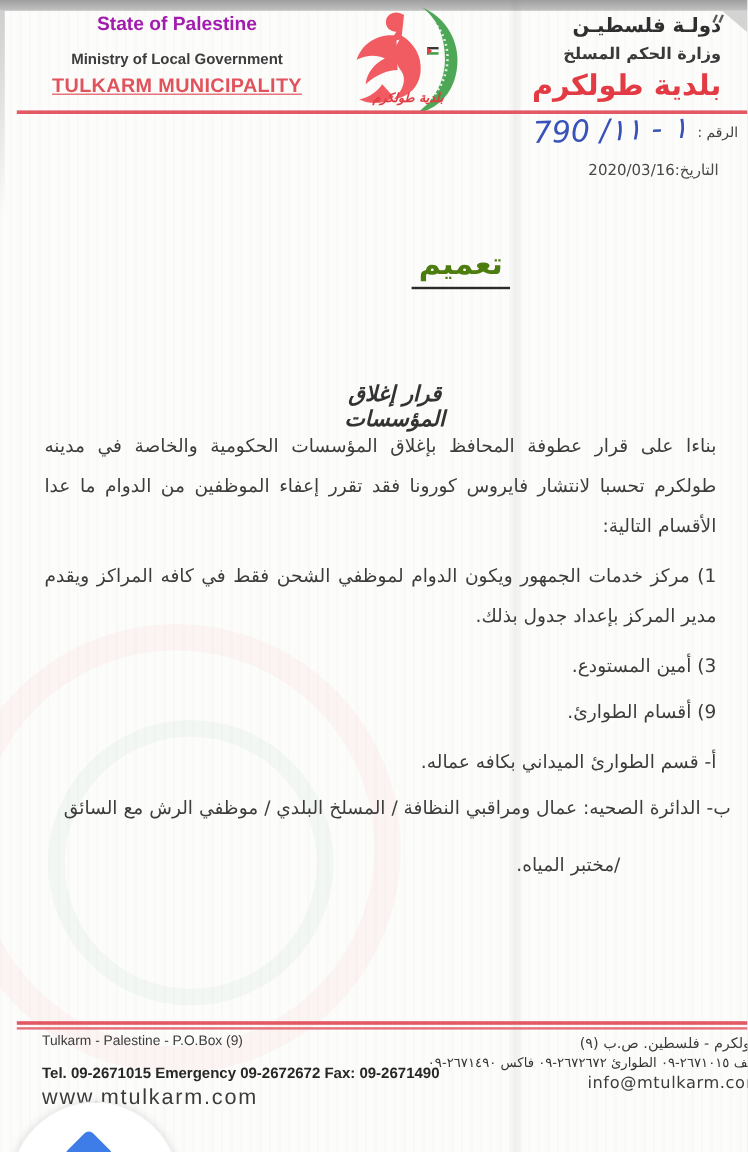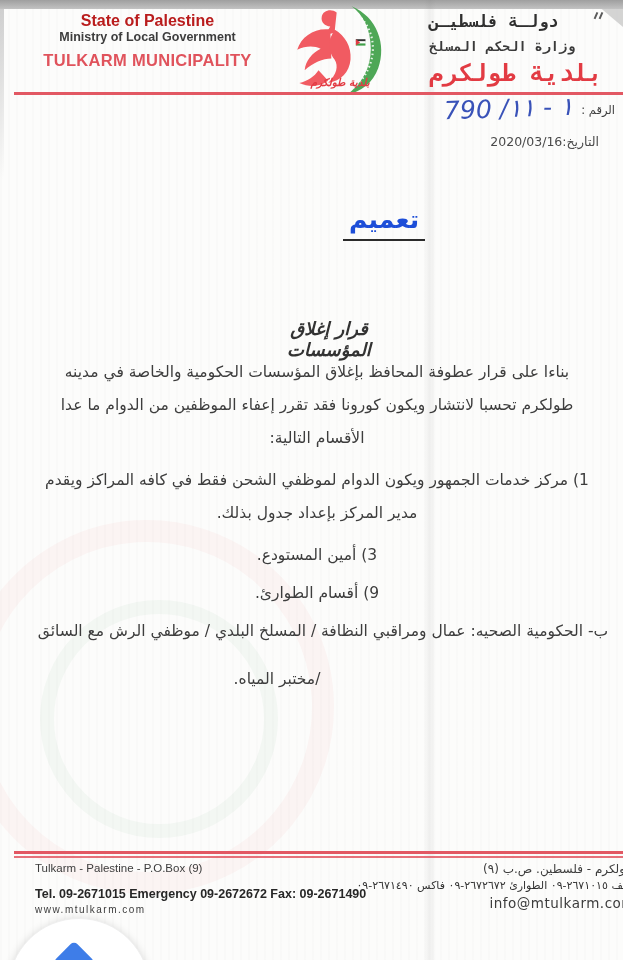--- a/index.html
+++ b/index.html
@@ -20,66 +20,66 @@
   .corner-mark i:last-child{left:5px;}
   .fold-streak{position:absolute;top:0;bottom:0;left:424px;width:12px;
     background:linear-gradient(90deg,rgba(120,120,120,0) 0%,rgba(120,120,120,0.10) 45%,rgba(120,120,120,0) 100%);}
   .watermark{position:absolute;pointer-events:none;}
   .wm1{left:-40px;top:520px;width:330px;height:330px;border:22px solid rgba(226,90,100,0.05);border-radius:50%;transform:rotate(18deg);}
   .wm2{left:40px;top:600px;width:210px;height:210px;border:14px solid rgba(80,150,90,0.05);border-radius:50%;}
 
   
   .hdr-en{position:absolute;left:40px;top:12px;width:215px;text-align:center;
           font-family:"Liberation Sans",sans-serif;font-weight:bold;}
-  .hdr-en .l1{font-size:16px;color:#b91c1c;margin-bottom:0;}
+  .hdr-en .l1{font-size:16px;color:#a21caf;margin-bottom:12px;}
   .hdr-en .l2{font-size:12.5px;color:#3d3d3d;margin-bottom:7px;}
-  .hdr-en .l3{font-size:16.5px;color:#e0535c;letter-spacing:.3px;}
-  .hdr-ar{position:absolute;right:4px;top:12px;width:190px;text-align:left;direction:rtl;font-family:Liberation Mono, monospace;}
+  .hdr-en .l3{font-size:16.5px;color:#e0535c;letter-spacing:.3px;text-decoration:underline;}
+  .hdr-ar{position:absolute;right:22px;top:12px;width:190px;text-align:right;direction:rtl;}
   .hdr-ar .l1{font-size:16.5px;font-weight:bold;color:#2f2f2f;margin-bottom:6px;letter-spacing:1px;}
   .hdr-ar .l2{font-size:13.5px;font-weight:bold;color:#3a3a3a;margin-bottom:4px;}
   .hdr-ar .l3{font-size:24px;font-weight:bold;color:#e23b43;}
   .logo{position:absolute;left:283px;top:4px;width:118px;height:96px;}
   .logo svg{display:block;}
   .logo-caption{position:absolute;left:0;right:4px;top:72px;text-align:center;
     font-size:10.5px;font-weight:bold;font-style:italic;color:#e23b43;direction:rtl;}
   .rule-red{position:absolute;left:14px;right:0;top:92px;height:2.5px;background:#e25863;}
 
   
   .ref-line{position:absolute;top:94px;right:8px;display:flex;direction:rtl;align-items:flex-start;gap:8px;}
   .ref-label{font-size:11.5px;color:#3d3d3d;padding-top:9px;}
   .ref-number{direction:ltr;unicode-bidi:isolate;font-size:25px;color:#3952b8;
     font-style:italic;letter-spacing:2px;transform:rotate(-2deg);}
   .date-line{position:absolute;top:134px;right:24px;direction:rtl;font-size:12.5px;color:#4a4a4a;}
 
   
   .doc-title{position:absolute;top:205px;left:318px;width:132px;text-align:center;direction:rtl;}
-  .doc-title span{display:inline-block;font-size:25px;font-weight:bold;color:#1d4ed8;
+  .doc-title span{display:inline-block;font-size:25px;font-weight:bold;color:#4d7c0f;
     border-bottom:2.5px solid #2b2b2b;padding:0 6px 5px;}
   .doc-subject{position:absolute;top:318px;left:246px;width:166px;text-align:center;direction:rtl;
     font-size:18px;font-weight:bold;font-style:italic;color:#333;}
 
   
   .doc-body{position:absolute;left:37px;right:26px;top:356px;direction:rtl;
     text-align:justify;font-size:15.5px;line-height:33px;color:#3d3d3d;}
-  .doc-body p{margin:0;text-align:center;}
+  .doc-body p{margin:0;}
   .p-i1{margin-top:9px !important;}
   .p-i2{margin-top:14px !important;}
   .p-i3{margin-top:9px !important;}
   .p-i4{margin-top:5px !important;}
   .p-ia{margin-top:9px !important;}
   .p-ib{margin-top:5px !important;margin-left:-2px;margin-right:-12px !important;}
   .p-last{margin-top:15px !important;padding-right:80px;text-align:right;}
 
   
   .foot-rule1{position:absolute;left:14px;right:0;top:851px;height:2.5px;background:#e25863;}
   .foot-rule2{position:absolute;left:14px;right:0;top:856px;height:1.5px;background:#e25863;opacity:.85;}
   .foot-en{position:absolute;left:35px;top:862px;font-family:"Liberation Sans",sans-serif;}
   .foot-en .f1{font-size:11.5px;color:#3c3c3c;margin-bottom:3px;}
   .foot-en .f2{font-size:12.5px;font-weight:bold;color:#272727;margin-bottom:3px;margin-top:13px;}
-  .foot-en .f3{font-size:10px;color:#3c3c3c;letter-spacing:1.5px;}
+  .foot-en .f3{font-size:18px;color:#3c3c3c;letter-spacing:1.5px;}
   .foot-ar{position:absolute;right:-12px;top:862px;width:300px;direction:rtl;text-align:right;}
   .foot-ar .f1{font-size:12px;color:#3c3c3c;margin-bottom:3px;}
   .foot-ar .f2{font-size:11px;color:#333;margin-bottom:3px;}
   .foot-ar .f3{font-size:13.5px;color:#3c3c3c;letter-spacing:.5px;direction:ltr;}
 
   
   .fab{position:absolute;left:8px;top:918px;width:140px;height:140px;border-radius:50%;
     background:#fff;border:1px solid #efefef;box-shadow:0 1px 8px rgba(0,0,0,0.15);cursor:pointer;}
   .fab-diamond{position:absolute;left:50px;top:28px;width:30px;height:30px;background:#3e7de8;
     border-radius:5px;transform:rotate(45deg);}
@@ -142,25 +142,26 @@
     <span class="ref-number">790 /١ - ١١</span>
   </div>
   <div class="date-line">التاريخ:2020/03/16</div>
 
   <div class="doc-title">
     <span>تعميم</span>
   </div>
   <div class="doc-subject">قرار إغلاق المؤسسات</div>
 
   <div class="doc-body">
-    <p class="p-intro">بناءا على قرار عطوفة المحافظ بإغلاق المؤسسات الحكومية والخاصة في مدينه طولكرم تحسبا لانتشار ويكون كورونا فقد تقرر إعفاء الموظفين من الدوام ما عدا الأقسام التالية:</p>
+    <p class="p-intro">بناءا على قرار عطوفة المحافظ بإغلاق المؤسسات الحكومية والخاصة في مدينه طولكرم تحسبا لانتشار فايروس كورونا فقد تقرر إعفاء الموظفين من الدوام ما عدا الأقسام التالية:</p>
     <p class="p-i1">1) مركز خدمات الجمهور ويكون الدوام لموظفي الشحن فقط في كافه المراكز ويقدم مدير المركز بإعداد جدول بذلك.</p>
     <p class="p-i3">3) أمين المستودع.</p>
     <p class="p-i4">9) أقسام الطوارئ.</p>
-    <p class="p-ib">ب- الحكومية الصحيه: عمال ومراقبي النظافة / المسلخ البلدي / موظفي الرش مع السائق</p>
+    <p class="p-ia">أ- قسم الطوارئ الميداني بكافه عماله.</p>
+    <p class="p-ib">ب- الدائرة الصحيه: عمال ومراقبي النظافة / المسلخ البلدي / موظفي الرش مع السائق</p>
     <p class="p-last">/مختبر المياه.</p>
   </div>
 
   <div class="foot-rule1"></div>
   <div class="foot-rule2"></div>
 
   <div class="foot-en">
     <div class="f1">Tulkarm - Palestine - P.O.Box (9)</div>
     <div class="f2">Tel. 09-2671015 Emergency 09-2672672 Fax: 09-2671490</div>
     <div class="f3">www.mtulkarm.com</div>

